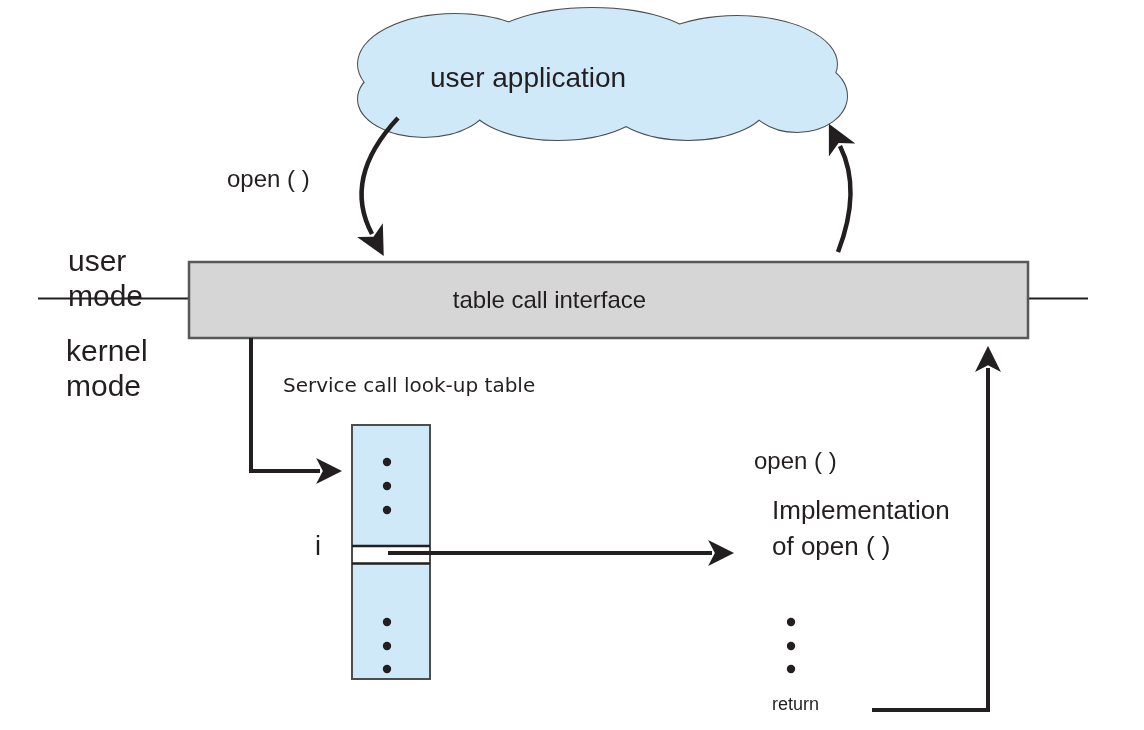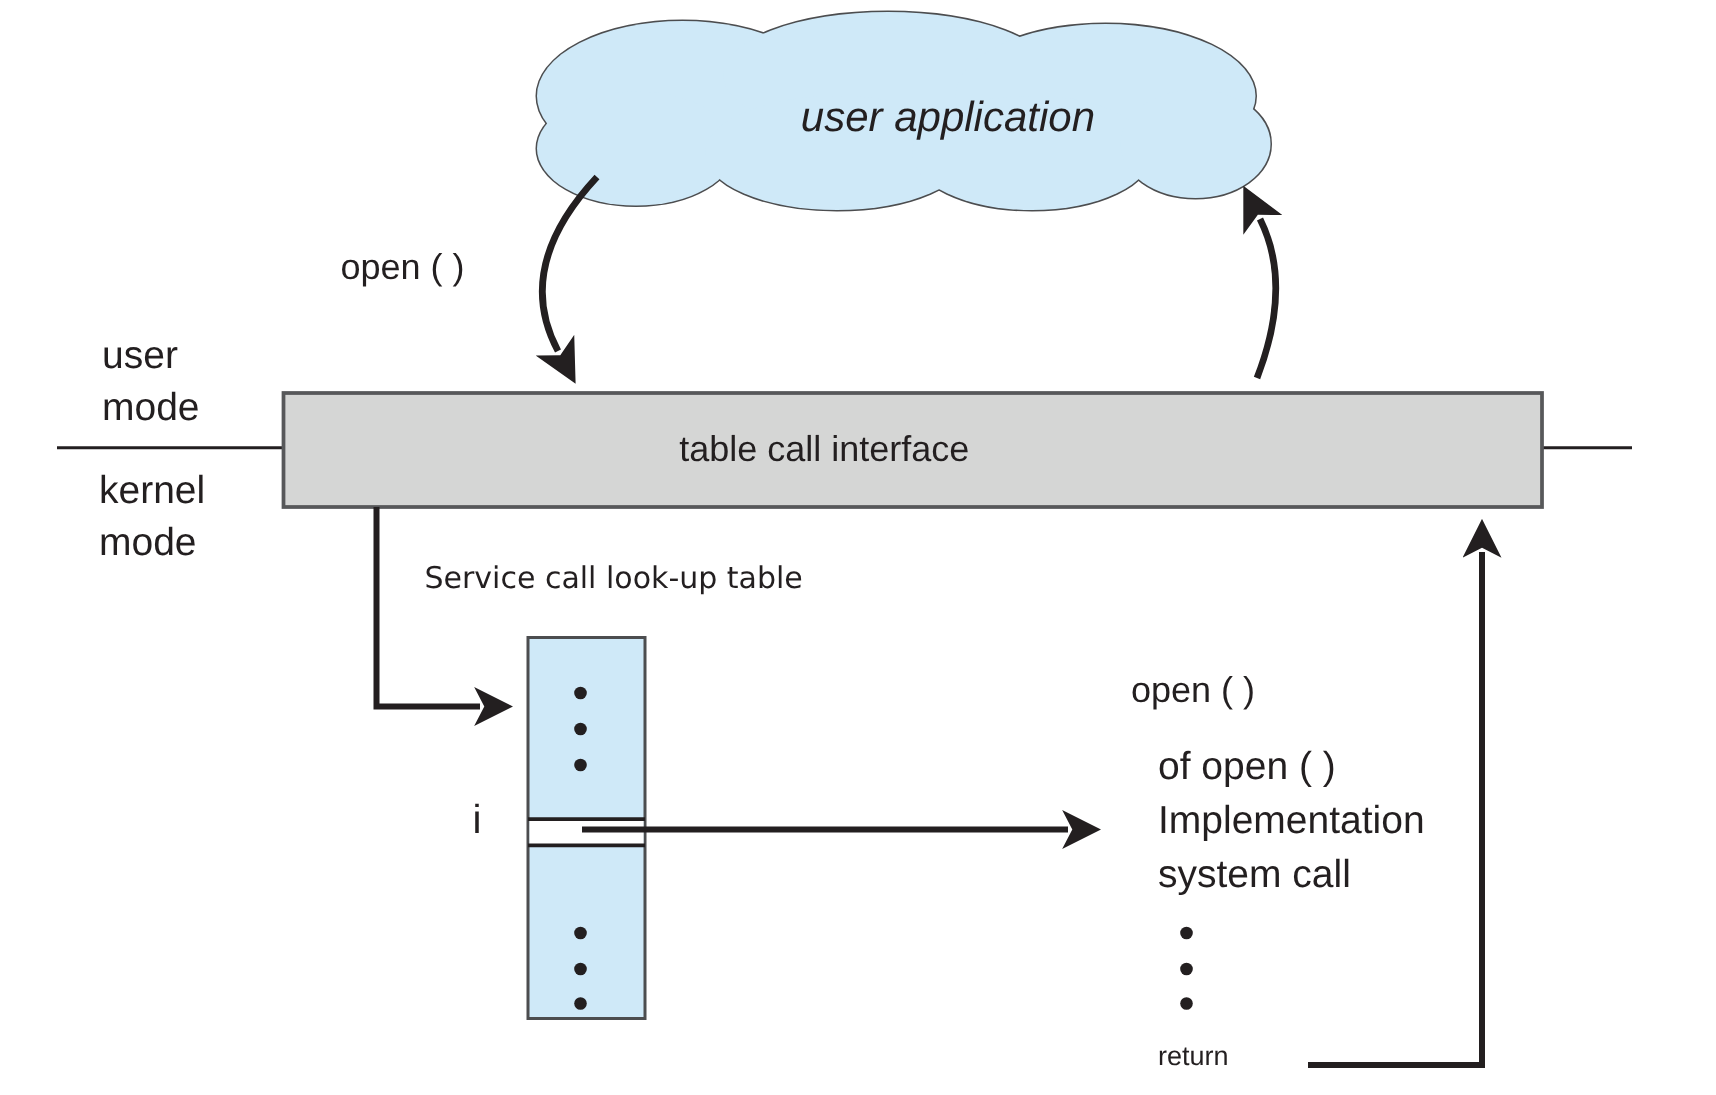--- a/index.html
+++ b/index.html
@@ -2,21 +2,21 @@
 <html><head>
 <meta charset="utf-8">
 <style>
   html,body{margin:0;padding:0;background:#ffffff;}
   .stage{
     position:relative;width:1144px;height:730px;background:#ffffff;
     font-family:"Liberation Sans",sans-serif;color:#231f20;overflow:hidden;
   }
   .lbl{position:absolute;white-space:nowrap;}
   .cloud-title{font-size:28px;}
-  .mode-label{font-size:26px;line-height:35px;}
+  .mode-label{font-size:30px;line-height:35px;margin-top:24px;}
   .open-label{font-size:24px;}
   .bar-label-wrap{
     position:absolute;left:189px;top:262px;width:839px;height:76px;
     display:flex;align-items:center;justify-content:center;
     padding-right:118px;box-sizing:border-box;font-size:24px;
   }
   .service-label{font-size:20px;font-family:"DejaVu Sans",sans-serif;}
   .index-label{font-size:27px;}
   .impl-block{font-size:26px;line-height:36px;}
   .return-label{font-size:18px;}
@@ -87,21 +87,21 @@
 
     <g fill="#231f20">
       <circle cx="791" cy="622" r="4.2"></circle>
       <circle cx="791" cy="646" r="4.2"></circle>
       <circle cx="791" cy="669" r="4.2"></circle>
     </g>
 
     <polyline points="872,710 988,710 988,368" fill="none" class="stroke-black" stroke-width="4" stroke-linejoin="miter" marker-end="url(#ah)"></polyline>
   </svg>
 
-  <div class="lbl cloud-title" style="left:430px;top:62px;width:300px;text-align:right;font-style:italic;">user application</div>
+  <div class="lbl cloud-title" style="left:430px;top:62px;width:300px;text-align:left;">user application</div>
 
   <div class="lbl open-label" style="left:227px;top:165px;">open ( )</div>
 
   <div class="lbl mode-label" style="left:68px;top:219px;">
     <div>user</div>
     <div>mode</div>
   </div>
 
   <div class="lbl mode-label" style="left:66px;top:309px;">
     <div>kernel</div>
@@ -112,20 +112,19 @@
     <span>table call interface</span>
   </div>
 
   <div class="lbl service-label" style="left:283px;top:373px;">Service call look-up table</div>
 
   <div class="lbl index-label" style="left:315px;top:531px;">i</div>
 
   <div class="lbl open-label" style="left:754px;top:447px;">open ( )</div>
 
   <div class="lbl impl-block" style="left:772px;top:492px;">
+    <div>Implementation</div>
     <div>of open ( )</div>
-    <div>Implementation</div>
-    <div>system call</div>
   </div>
 
   <div class="lbl return-label" style="left:772px;top:694px;">return</div>
 
 </div>
 
 </body></html>

